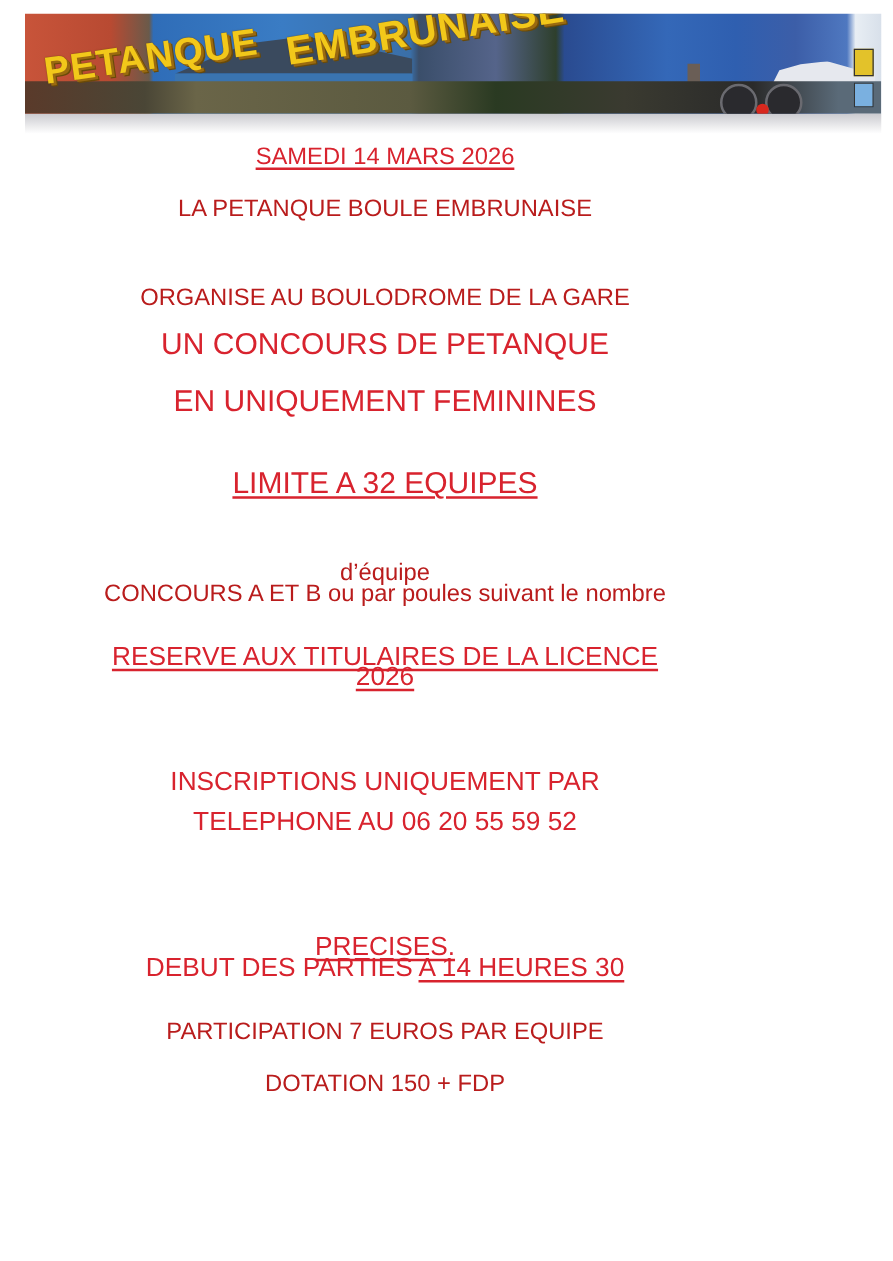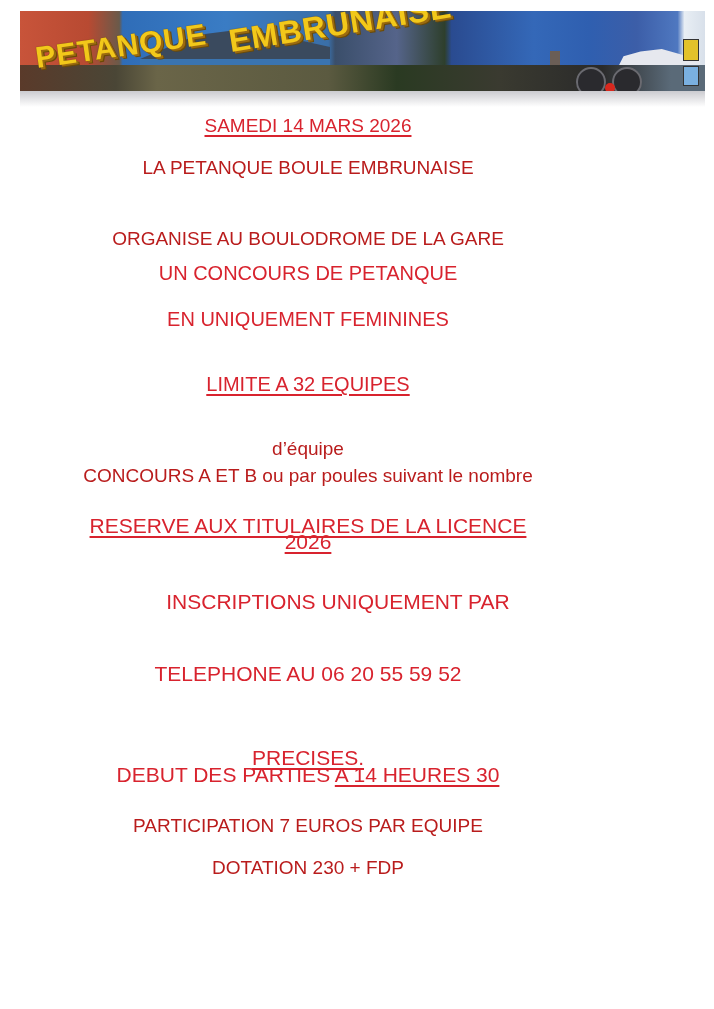--- a/index.html
+++ b/index.html
@@ -69,21 +69,21 @@
     position: absolute; left: 20px; top: 91px; width: 685px; height: 16px;
     background: linear-gradient(180deg, rgba(140,140,150,0.45), rgba(255,255,255,0));
   }
   .line {
     position: absolute; left: 0; width: 616px; text-align: center;
     font-weight: normal; white-space: nowrap;
   }
   .red { color: #d8232e; }
   .dark { color: #b91c1c; }
   .u { text-decoration: underline; text-decoration-thickness: 2px; text-underline-offset: 3px; }
-  .s20 { font-size: 20px; }
+  .s20 { font-size: 24px; }
   .s19 { font-size: 19px; }
   .s21 { font-size: 21px; }
 </style>
 </head>
 <body>
 
 <div class="banner">
   <div class="mountain"></div>
   <div class="lake"></div>
   <div class="snow"></div>
@@ -102,27 +102,27 @@
 <div class="line red u s19" style="top:115px;">SAMEDI 14 MARS 2026</div>
 
 <div class="line dark s19" style="top:157px;">LA PETANQUE BOULE EMBRUNAISE</div>
 <div class="line dark s19" style="top:188px;margin-top:40px;">ORGANISE AU BOULODROME DE LA GARE</div>
 
 <div class="line red s20" style="top:262px;">UN CONCOURS DE PETANQUE</div>
 <div class="line red s20" style="top:308px;">EN UNIQUEMENT FEMININES</div>
 <div class="line red u s20" style="top:373px;">LIMITE A 32 EQUIPES</div>
 
 <div class="line dark s19" style="top:420px;margin-top:45px;">CONCOURS A ET B ou par poules suivant le nombre</div>
-<div class="line dark s19" style="top:438px;">d’équipe</div>
+<div class="line dark s19" style="top:448px;">d’équipe</div>
 
 <div class="line red u s21" style="top:514px;">RESERVE AUX TITULAIRES DE LA LICENCE</div>
 <div class="line red u s21" style="top:530px;">2026</div>
 
-<div class="line red s21" style="top:590px;margin-left:30px;">INSCRIPTIONS UNIQUEMENT PAR</div>
-<div class="line red s21" style="top:646px;margin-top:16px;">TELEPHONE AU 06 20 55 59 52</div>
+<div class="line red s21" style="top:614px;">INSCRIPTIONS UNIQUEMENT PAR</div>
+<div class="line red s21" style="top:646px;">TELEPHONE AU 06 20 55 59 52</div>
 
 <div class="line red s21" style="top:715px;margin-top:48px;">
   <span>DEBUT DES PARTIES </span><span class="u">A 14 HEURES 30</span>
 </div>
 <div class="line red u s21" style="top:746px;text-align:center;">PRECISES.</div>
 
 <div class="line dark s19" style="top:815px;">PARTICIPATION 7 EUROS PAR EQUIPE</div>
-<div class="line dark s19" style="top:857px;">DOTATION 230 + FDP</div>
+<div class="line dark s19" style="top:857px;">DOTATION 150 + FDP</div>
 
 </body></html>

